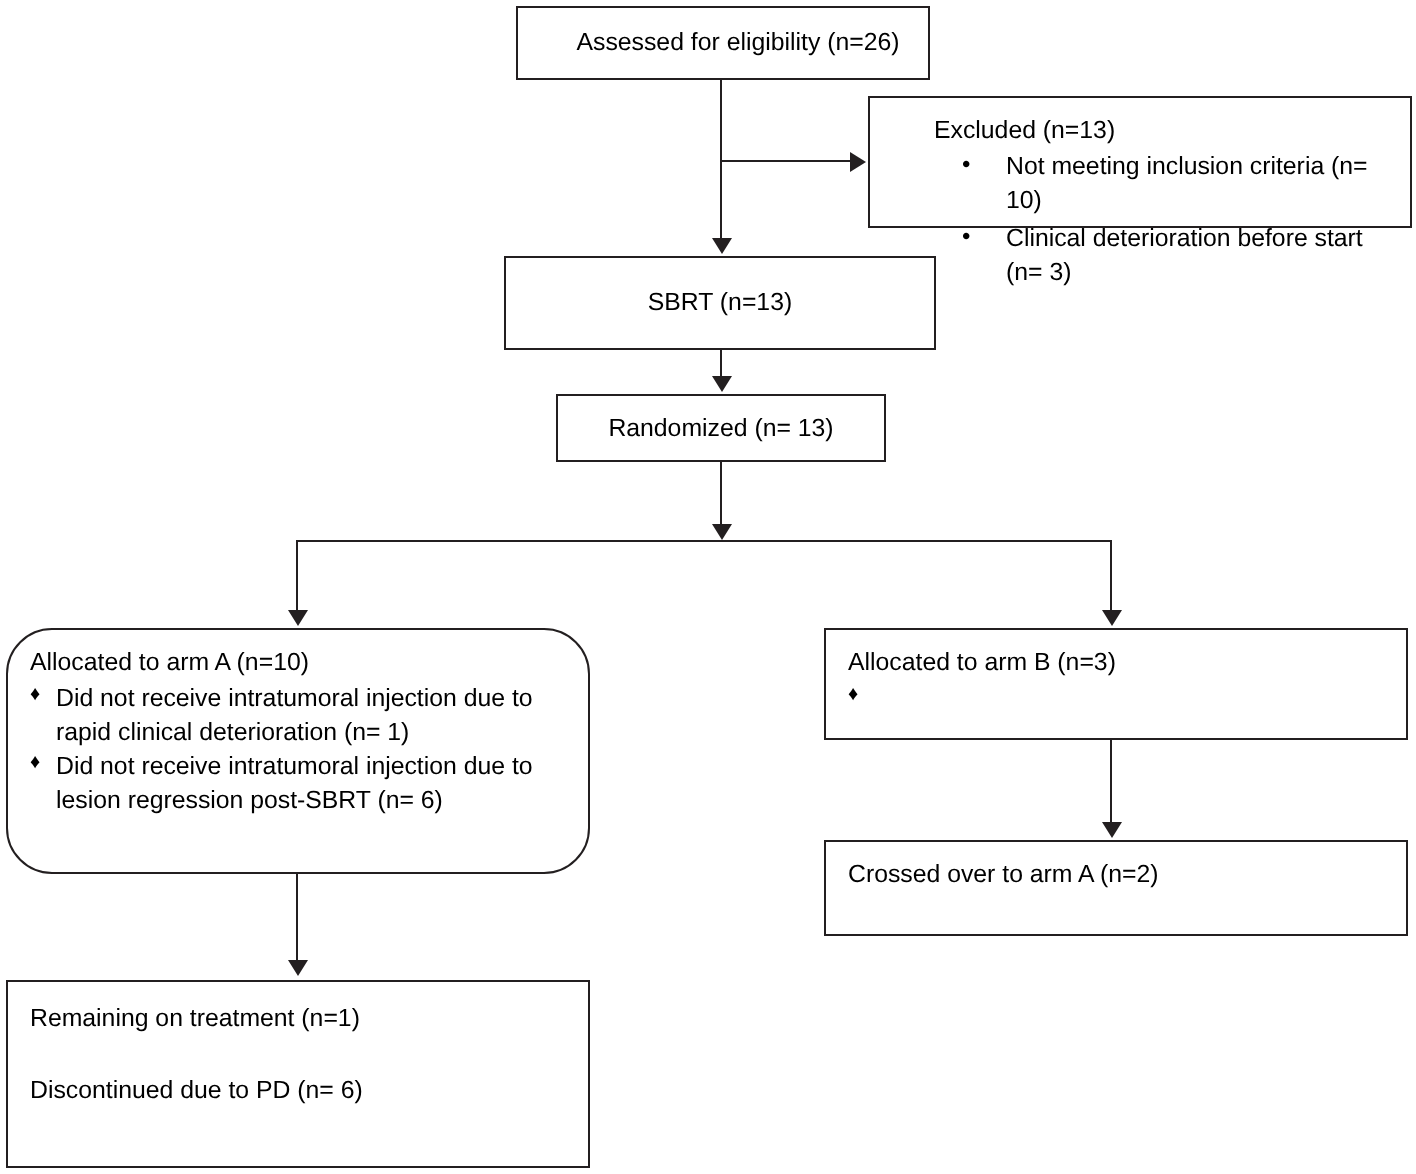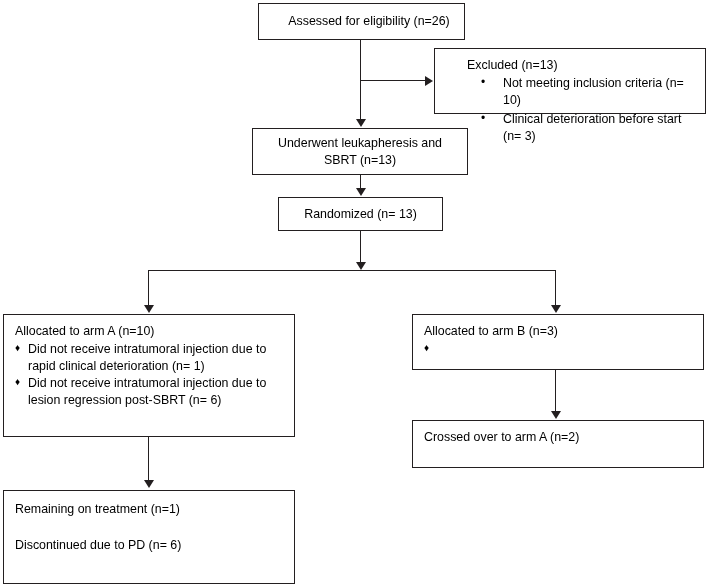--- a/index.html
+++ b/index.html
@@ -117,30 +117,29 @@
       </li>
       <li>
         <span class="bullet-glyph">•</span>
         <span>Clinical deterioration before start (n= 3)</span>
       </li>
     </ul>
   </div>
 
   <div class="box box-center" style="left:252px; top:128px; width:216px; height:47px;">
     <div>
-      <div>Underwent leukapheresis and</div>
       <div>SBRT (n=13)</div>
     </div>
   </div>
 
   <div class="box box-center" style="left:278px; top:197px; width:165px; height:34px;">
     <span>Randomized (n= 13)</span>
   </div>
 
-  <div class="box box-pad" style="left:3px; top:314px; width:292px; height:123px;">
+  <div class="box box-pad" style="left:3px; top:314px; width:292px; height:123px;border-radius:23px;">
     <div class="title-line">Allocated to arm A (n=10)</div>
     <ul class="bullets diamond-bullets">
       <li>
         <span class="bullet-glyph">♦</span>
         <span>Did not receive intratumoral injection due to rapid clinical deterioration (n= 1)</span>
       </li>
       <li>
         <span class="bullet-glyph">♦</span>
         <span>Did not receive intratumoral injection due to lesion regression post-SBRT (n= 6)</span>
       </li>

